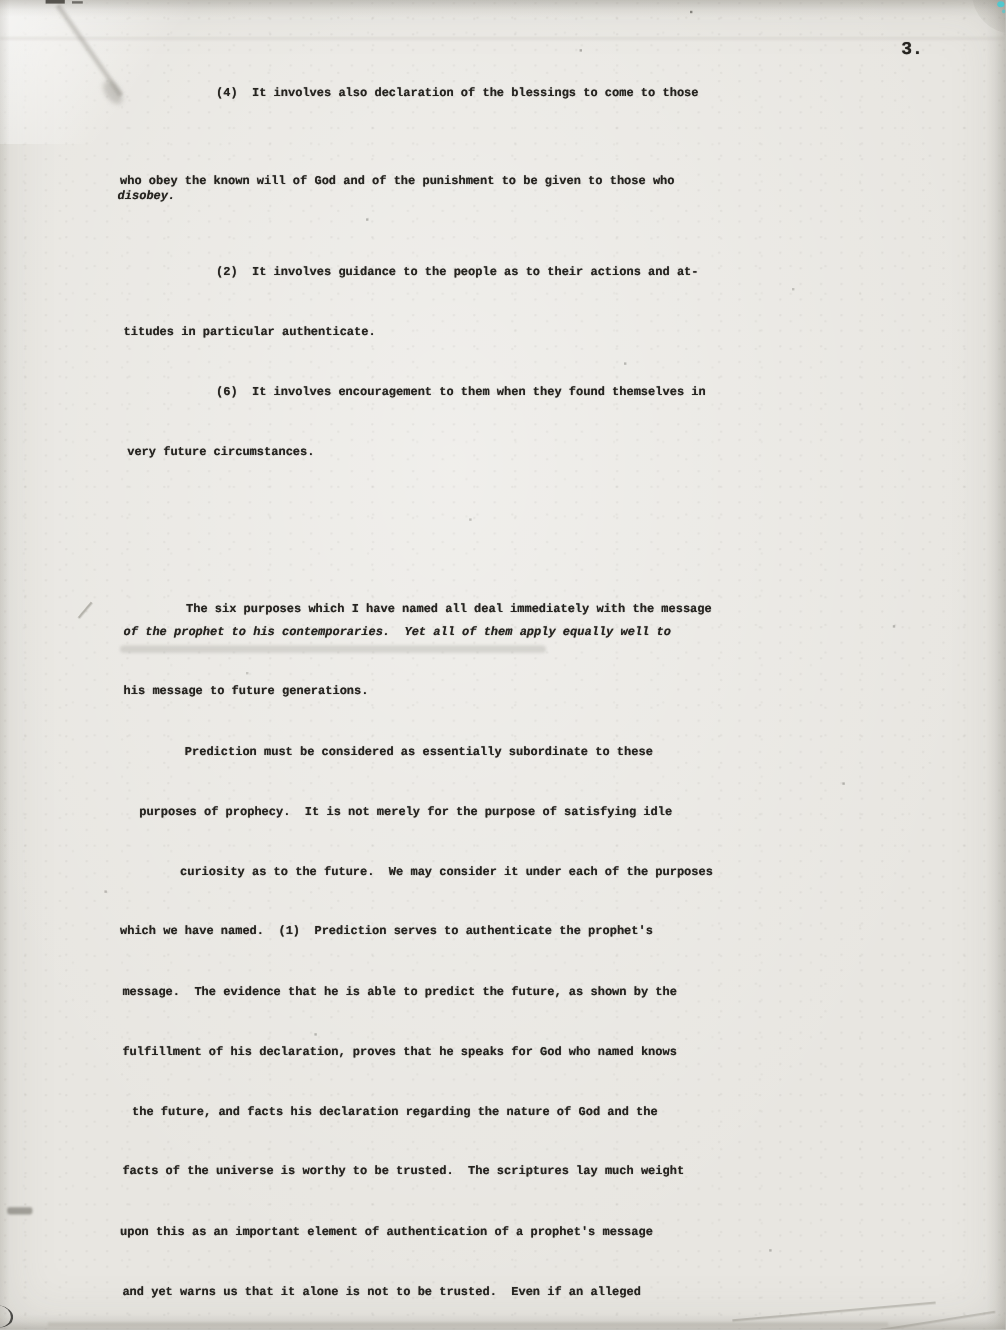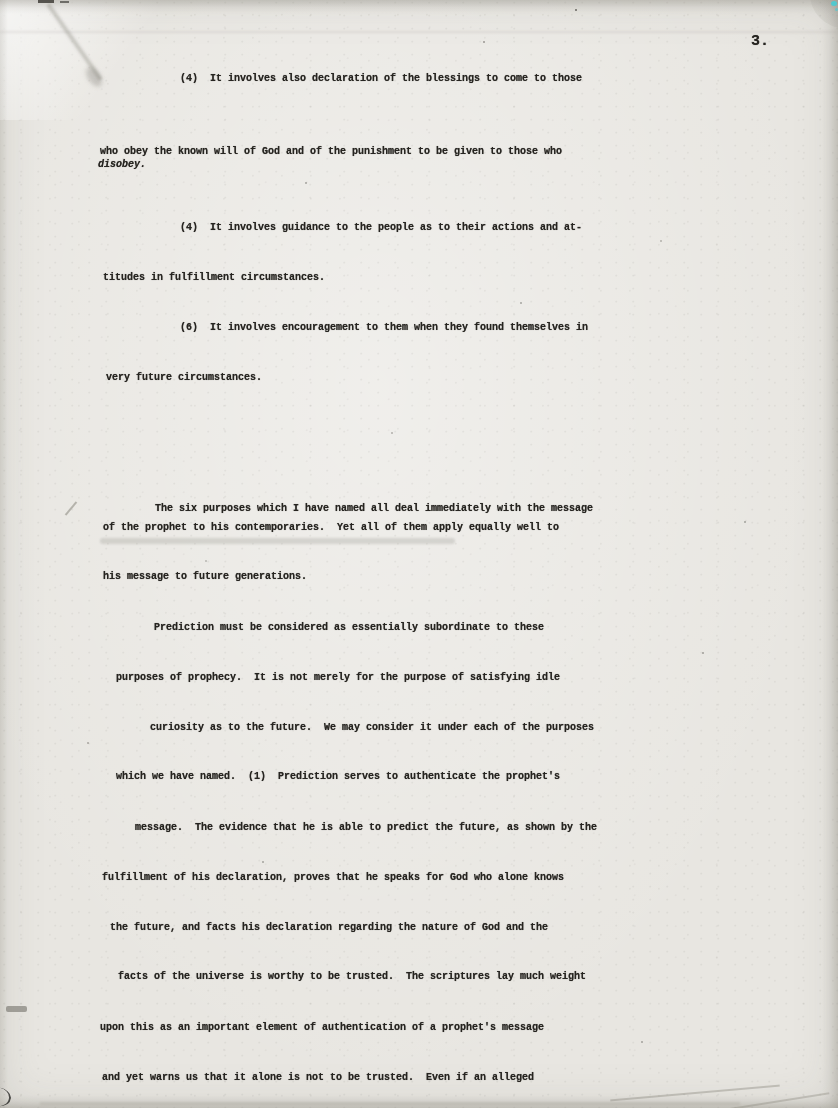--- a/index.html
+++ b/index.html
@@ -111,31 +111,31 @@
   <div class="bottom-streak2"></div>
   <div class="bottom-band-smudge"></div>
   <div class="specks"></div>
 
   <div class="tline page-number" style="left:751px;top:34px;">3.</div>
 
   <div>
       <div class="tline" style="left: 180px; top: 71px;">(4)  It involves also declaration of the blessings to come to those</div>
       <div class="tline" style="left: 100px; top: 120px; margin-top: 24px;">who obey the known will of God and of the punishment to be given to those who</div>
       <div class="tline" style="left: 98px; top: 157px; font-style: italic;">disobey.</div>
-      <div class="tline" style="left: 180px; top: 220px;">(4)  It involves guidance to the people as to their actions and at-</div>
-      <div class="tline" style="left: 103px; top: 270px;">titudes in fulfillment circumstances.</div>
+      <div class="tline" style="left: 180px; top: 220px;">(2)  It involves guidance to the people as to their actions and at-</div>
+      <div class="tline" style="left: 103px; top: 270px;">titudes in particular authenticate.</div>
       <div class="tline" style="left: 180px; top: 320px;">(6)  It involves encouragement to them when they found themselves in</div>
       <div class="tline" style="left: 106px; top: 370px;">very future circumstances.</div>
       <div class="tline" style="left: 155px; top: 471px; margin-top: 30px;">The six purposes which I have named all deal immediately with the message</div>
-      <div class="tline" style="left: 103px; top: 520px;">of the prophet to his contemporaries.  Yet all of them apply equally well to</div>
+      <div class="tline" style="left: 103px; top: 520px; font-style: italic;">of the prophet to his contemporaries.  Yet all of them apply equally well to</div>
       <div class="tline" style="left: 103px; top: 569px;">his message to future generations.</div>
       <div class="tline" style="left: 154px; top: 620px;">Prediction must be considered as essentially subordinate to these</div>
       <div class="tline" style="left: 102px; top: 670px; margin-left: 14px;">purposes of prophecy.  It is not merely for the purpose of satisfying idle</div>
       <div class="tline" style="left: 102px; top: 720px; margin-left: 48px;">curiosity as to the future.  We may consider it under each of the purposes</div>
-      <div class="tline" style="left: 116px; top: 769px;">which we have named.  (1)  Prediction serves to authenticate the prophet's</div>
-      <div class="tline" style="left: 102px; top: 820px; margin-left: 33px;">message.  The evidence that he is able to predict the future, as shown by the</div>
-      <div class="tline" style="left: 102px; top: 870px;">fulfillment of his declaration, proves that he speaks for God who alone knows</div>
+      <div class="tline" style="left: 100px; top: 769px;">which we have named.  (1)  Prediction serves to authenticate the prophet's</div>
+      <div class="tline" style="left: 102px; top: 820px;">message.  The evidence that he is able to predict the future, as shown by the</div>
+      <div class="tline" style="left: 102px; top: 870px;">fulfillment of his declaration, proves that he speaks for God who named knows</div>
       <div class="tline" style="left: 110px; top: 920px;">the future, and facts his declaration regarding the nature of God and the</div>
-      <div class="tline" style="left: 118px; top: 969px;">facts of the universe is worthy to be trusted.  The scriptures lay much weight</div>
+      <div class="tline" style="left: 102px; top: 969px;">facts of the universe is worthy to be trusted.  The scriptures lay much weight</div>
       <div class="tline" style="left: 100px; top: 1020px;">upon this as an important element of authentication of a prophet's message</div>
       <div class="tline" style="left: 102px; top: 1070px;">and yet warns us that it alone is not to be trusted.  Even if an alleged</div>
     </div>
 </div>
 
 </body></html>

